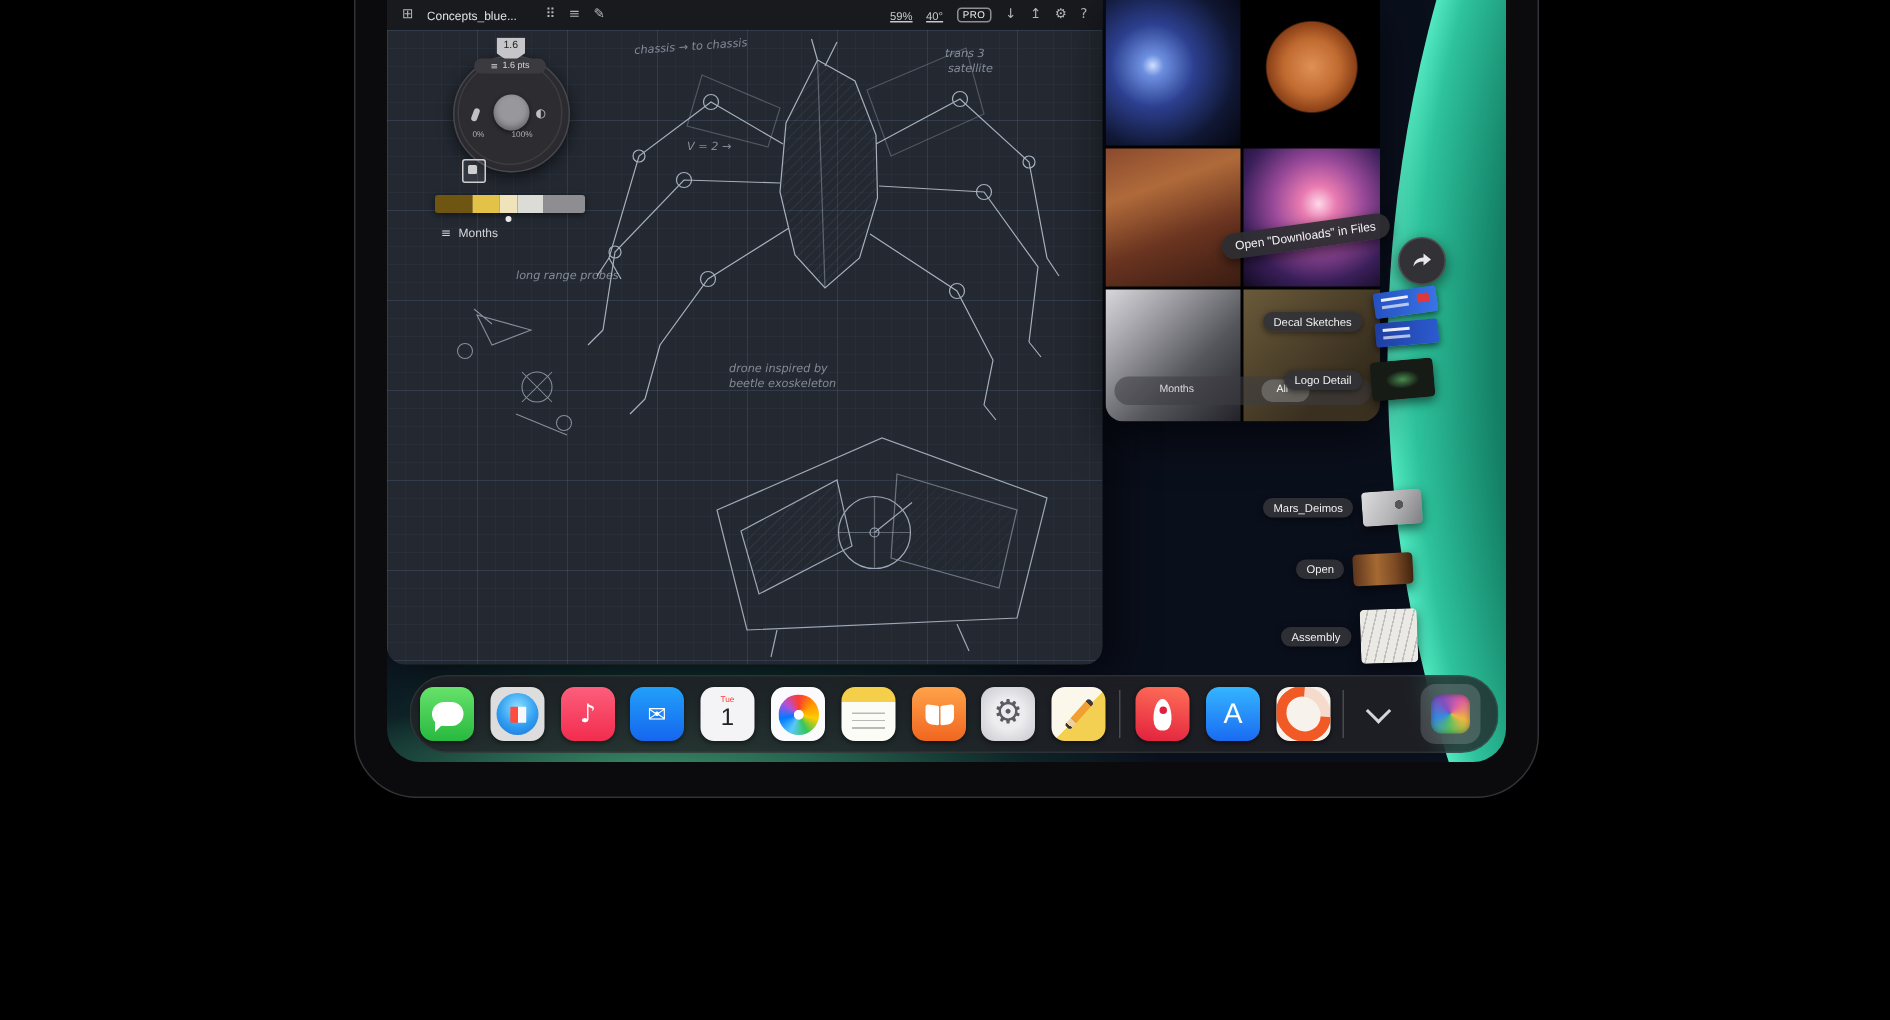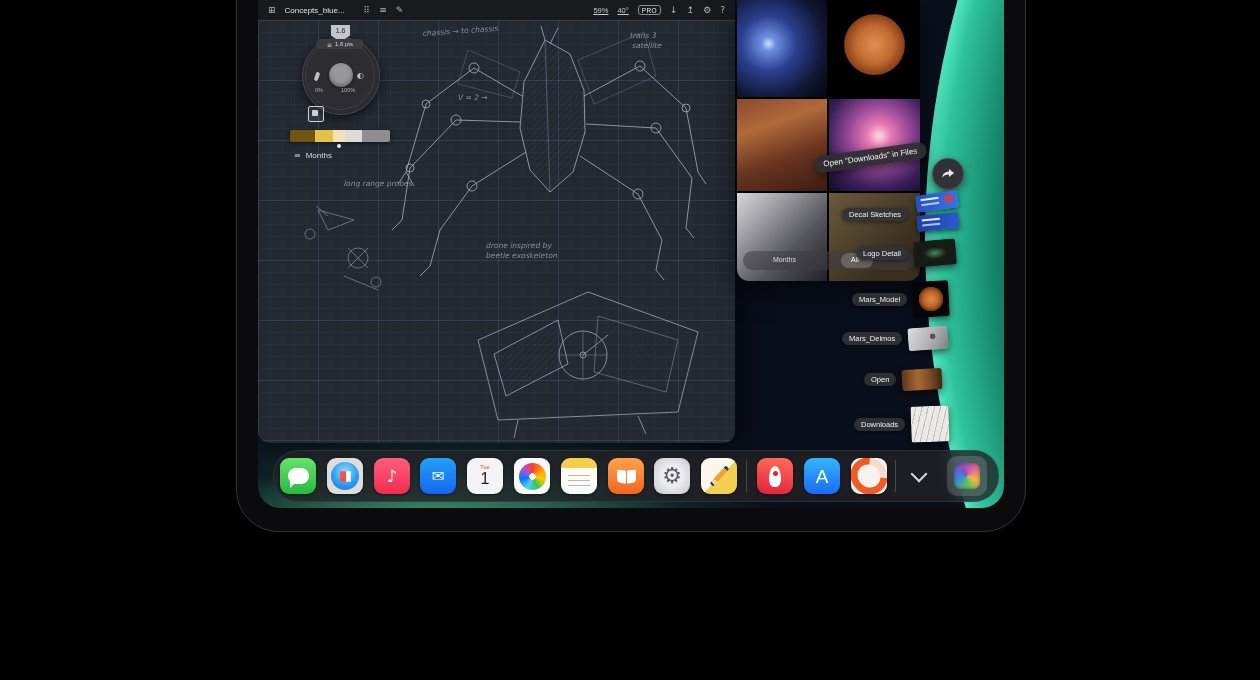--- a/index.html
+++ b/index.html
@@ -339,37 +339,33 @@
               <span class="ds"></span>
             </span>
           </span>
         </div>
 
         <div class="drow dr2">
           <span class="dlabel">Logo Detail</span>
           <span class="thumb t-logo"></span>
         </div>
 
-        <div class="drow dr3">
-          <span class="dlabel">Mars_Model</span>
-          <span class="thumb t-mars3d"></span>
-        </div>
 
         <div class="drow dr4">
           <span class="dlabel">Mars_Deimos</span>
           <span class="thumb t-deimos"></span>
         </div>
 
         <div class="drow dr5">
           <span class="dlabel">Open</span>
           <span class="thumb t-marsimg"></span>
         </div>
 
         <div class="drow dr6">
-          <span class="dlabel">Downloads</span>
+          <span class="dlabel">Assembly</span>
           <span class="thumb t-assembly"></span>
         </div>
       </div>
 
       <div class="dock">
         <div class="di di-messages">
           <span class="msg-bubble"></span>
         </div>
         <div class="di di-safari">
           <span class="compass">

